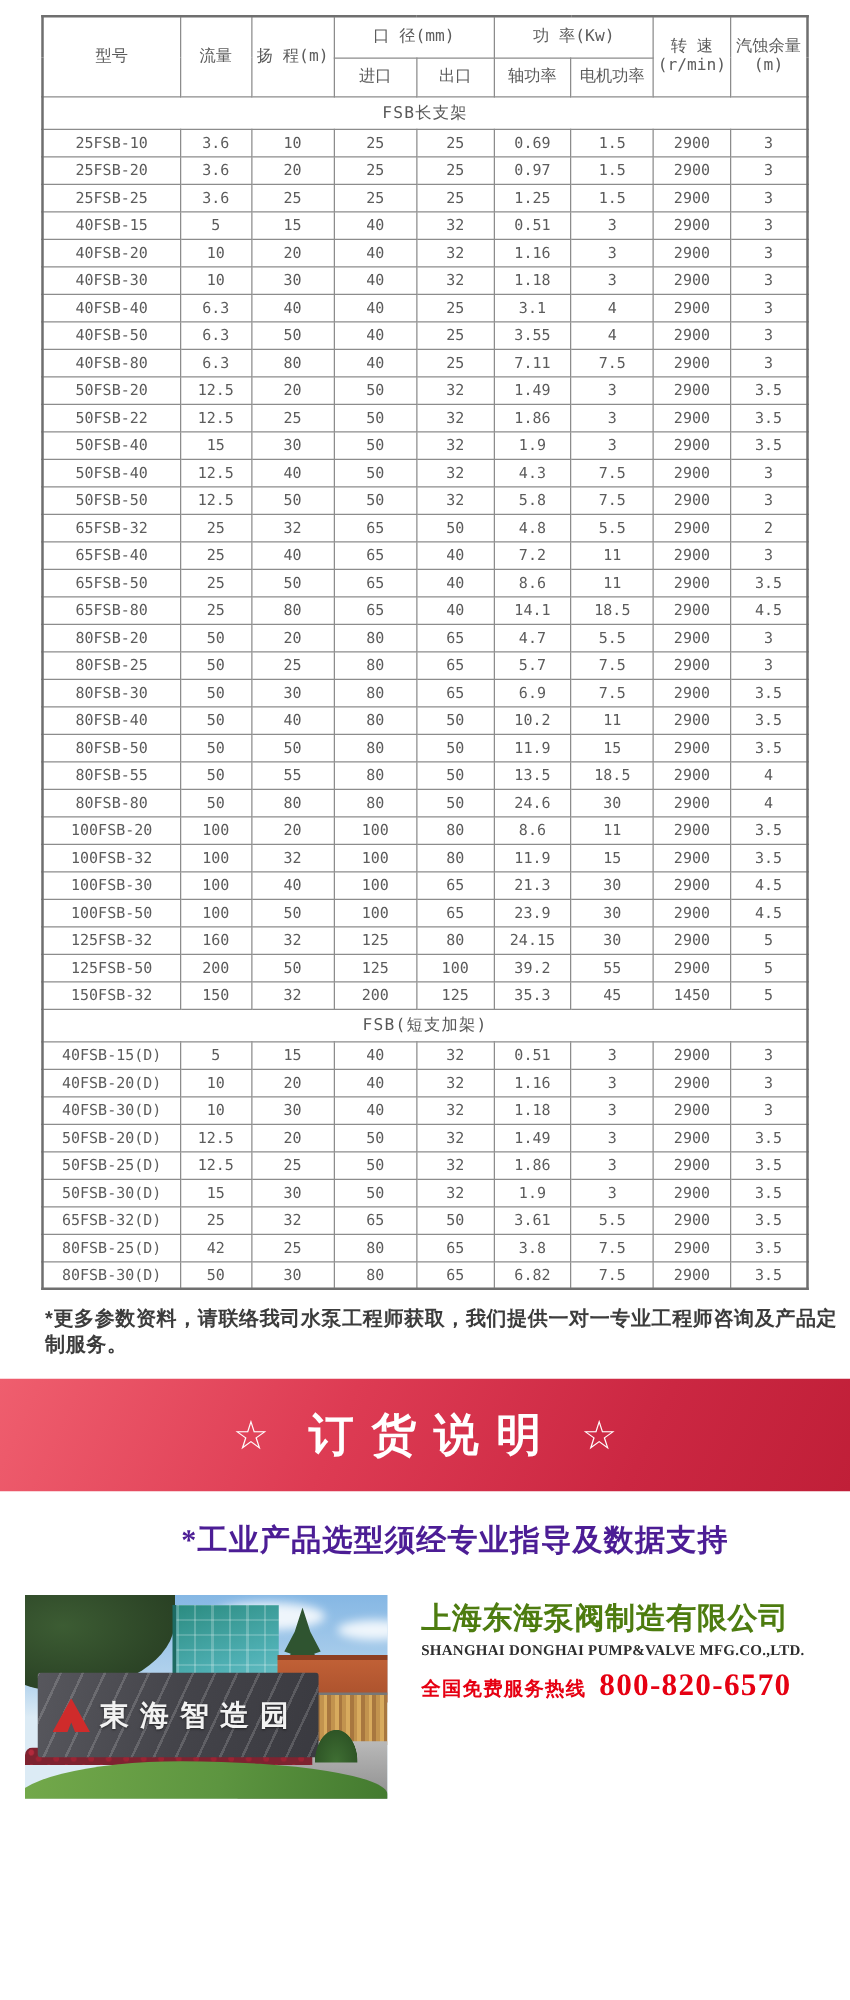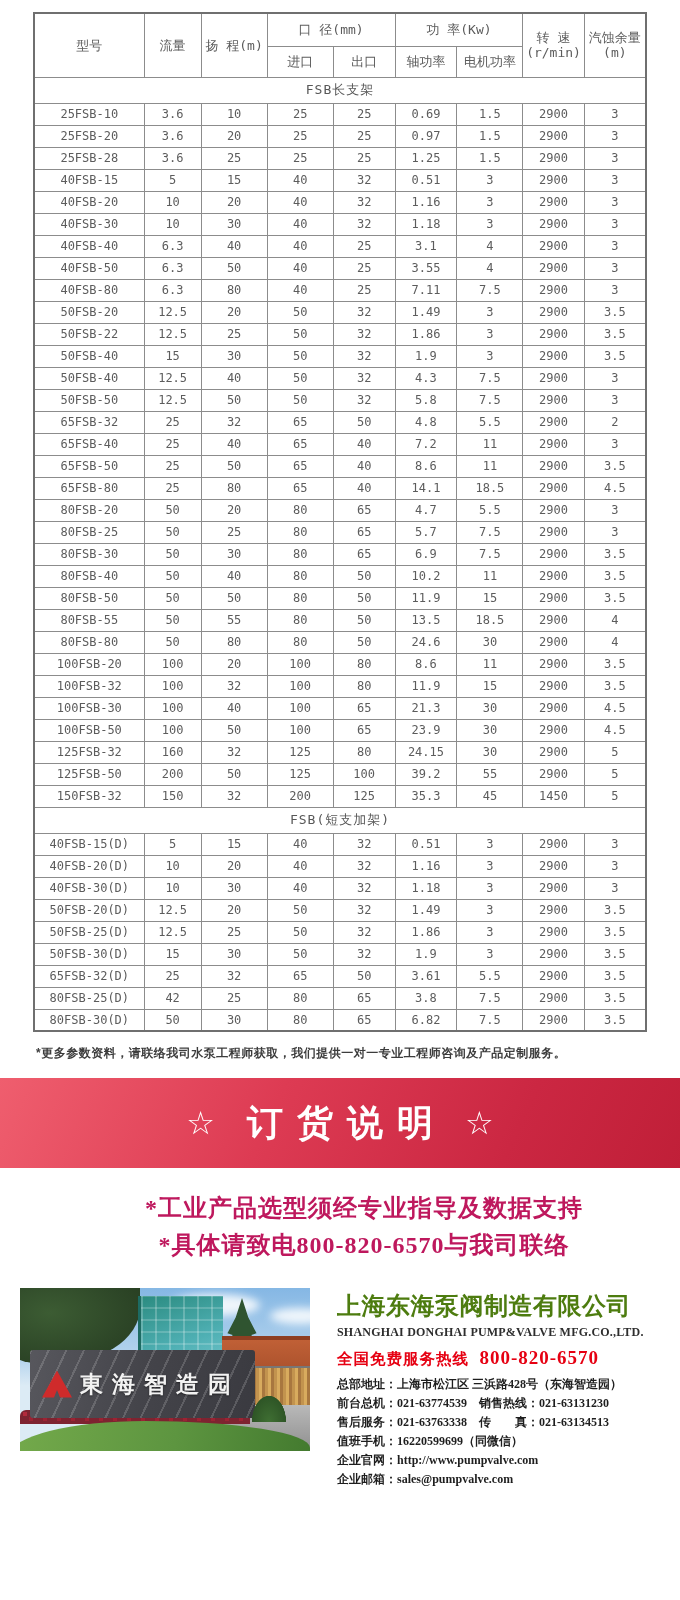--- a/index.html
+++ b/index.html
@@ -35,42 +35,42 @@
   table.spec thead th { font-size: 13px; line-height: 15px; }
   table.spec thead tr:first-child th { height: 33px; }
   table.spec thead tr:last-child th { height: 31px; text-align: center; }
   table.spec td { height: 22px; font-size: 12px; }
   tr.section-row td {
     height: 26px; font-size: 13px; letter-spacing: 1px; color: #585858;
   }
 
   
   .footnote {
-    margin: 13px 0 0 36px; font-size: 12px; color: #3c3c3c;
+    margin: 13px 0 0 36px; font-size: 16px; color: #3c3c3c;
     letter-spacing: 0.5px; font-weight: bold;
   }
 
   
   .order-banner {
     margin-top: 16px; width: 680px; height: 90px;
     background: linear-gradient(115deg, #f0germ 0%, #e04157 40%);
     background: linear-gradient(115deg, #ef5e6e 0%, #dd3b53 40%, #cb2742 75%, #c01f38 100%);
     display: flex; align-items: center; justify-content: center;
     color: #ffffff;
   }
   .order-banner .star { font-size: 32px; line-height: 1; margin: 0 18px; font-weight: bold; }
   .order-banner .banner-title {
     font-size: 36px; font-weight: 900; letter-spacing: 14px; text-indent: 14px;
   }
 
   
   .notices { margin-top: 22px; text-align: center; }
   .notice-line {
     font-family: "Liberation Serif", "DejaVu Serif", serif;
-    font-size: 24px; font-weight: 900; color: #be185d;
+    font-size: 24px; font-weight: 900; color: #4c1d95;
     line-height: 37px; letter-spacing: 1px; padding-left: 48px;
   }
 
   
   .bottom { margin-top: 24px; display: flex; padding: 0 15px 0 20px; }
 
   
   .photo {
     position: relative; width: 290px; height: 163px; overflow: hidden;
     flex: 0 0 auto; background: linear-gradient(#85b7e4 0%, #b8d6ee 45%, #dcebf5 60%);
@@ -150,21 +150,21 @@
   }
   .company-en {
     font-family: "Liberation Serif", "DejaVu Serif", serif;
     font-size: 12px; font-weight: bold; color: #2e2e2e; margin-top: 3px;
     letter-spacing: 0.2px; white-space: nowrap;
   }
   .hotline { margin-top: 7px; color: #e60012; white-space: nowrap; }
   .hotline .hotline-label { font-size: 15.5px; font-weight: 900; letter-spacing: 1px; }
   .hotline .hotline-number {
     font-family: "Liberation Serif", "DejaVu Serif", serif;
-    font-size: 19px; font-weight: 900; margin-left: 6px; letter-spacing: 1px;
+    font-size: 25px; font-weight: 900; margin-left: 6px; letter-spacing: 1px;
   }
   .contact-lines { margin-top: 5px; }
   .contact-line {
     font-family: "Liberation Serif", "DejaVu Serif", serif;
     font-size: 12px; font-weight: bold; color: #1e1e1e; line-height: 19px;
     white-space: nowrap;
   }
 </style>
 </head>
 <body>
@@ -227,21 +227,21 @@
           <td>3.6</td>
           <td>20</td>
           <td>25</td>
           <td>25</td>
           <td>0.97</td>
           <td>1.5</td>
           <td>2900</td>
           <td>3</td>
         </tr>
         <tr>
-          <td>25FSB-28</td>
+          <td>25FSB-25</td>
           <td>3.6</td>
           <td>25</td>
           <td>25</td>
           <td>25</td>
           <td>1.25</td>
           <td>1.5</td>
           <td>2900</td>
           <td>3</td>
         </tr>
         <tr>
@@ -671,21 +671,20 @@
   <p class="footnote">*更多参数资料，请联络我司水泵工程师获取，我们提供一对一专业工程师咨询及产品定制服务。</p>
 
   <div class="order-banner">
     <span class="star">☆</span>
     <span class="banner-title">订货说明</span>
     <span class="star">☆</span>
   </div>
 
   <div class="notices">
     <div class="notice-line">*工业产品选型须经专业指导及数据支持</div>
-    <div class="notice-line">*具体请致电800-820-6570与我司联络</div>
   </div>
 
   <div class="bottom">
 
     <div class="photo">
       <div class="cloud c1"></div>
       <div class="cloud c2"></div>
       <div class="trees-left"></div>
       <div class="glass-building"></div>
       <div class="pine"></div>
@@ -701,24 +700,16 @@
       <div class="grass"></div>
     </div>
 
     <div class="contact">
       <div class="company-name">上海东海泵阀制造有限公司</div>
       <div class="company-en">SHANGHAI DONGHAI PUMP&amp;VALVE MFG.CO.,LTD.</div>
       <div class="hotline">
         <span class="hotline-label">全国免费服务热线</span>
         <span class="hotline-number">800-820-6570</span>
       </div>
-      <div class="contact-lines" id="contact-lines">
-          <div class="contact-line">总部地址：上海市松江区 三浜路428号（东海智造园）</div>
-          <div class="contact-line">前台总机：021-63774539　销售热线：021-63131230</div>
-          <div class="contact-line">售后服务：021-63763338　传　　真：021-63134513</div>
-          <div class="contact-line">值班手机：16220599699（同微信）</div>
-          <div class="contact-line">企业官网：http://www.pumpvalve.com</div>
-          <div class="contact-line">企业邮箱：sales@pumpvalve.com</div>
-        </div>
     </div>
 
   </div>
 </div>
 
 </body></html>

